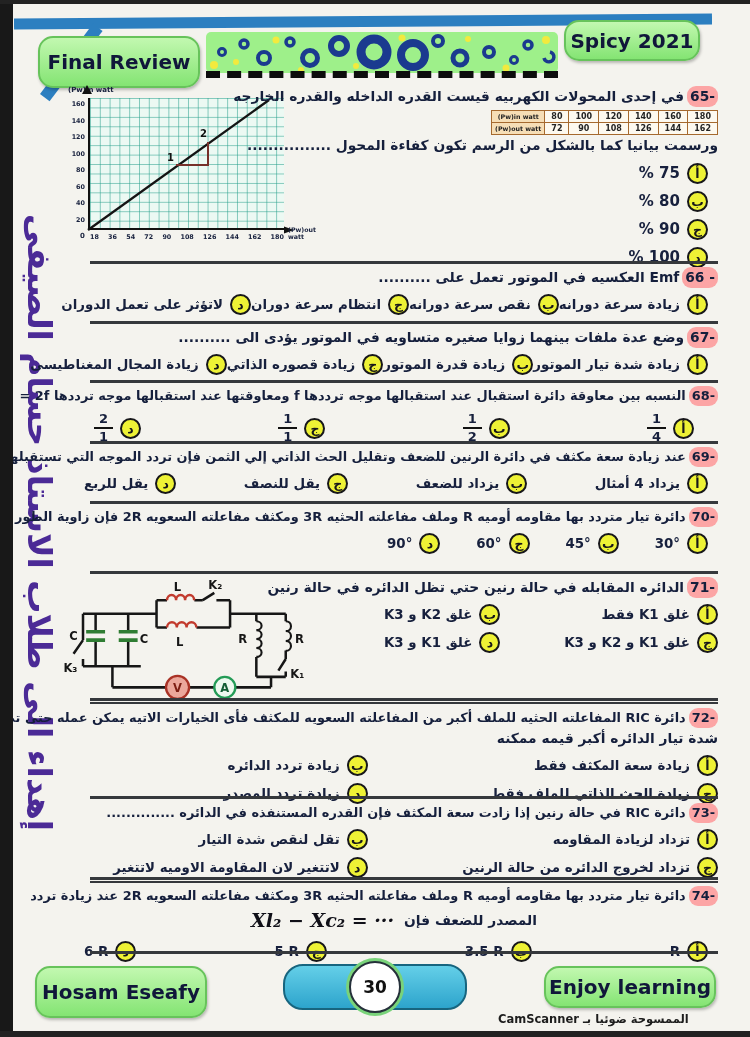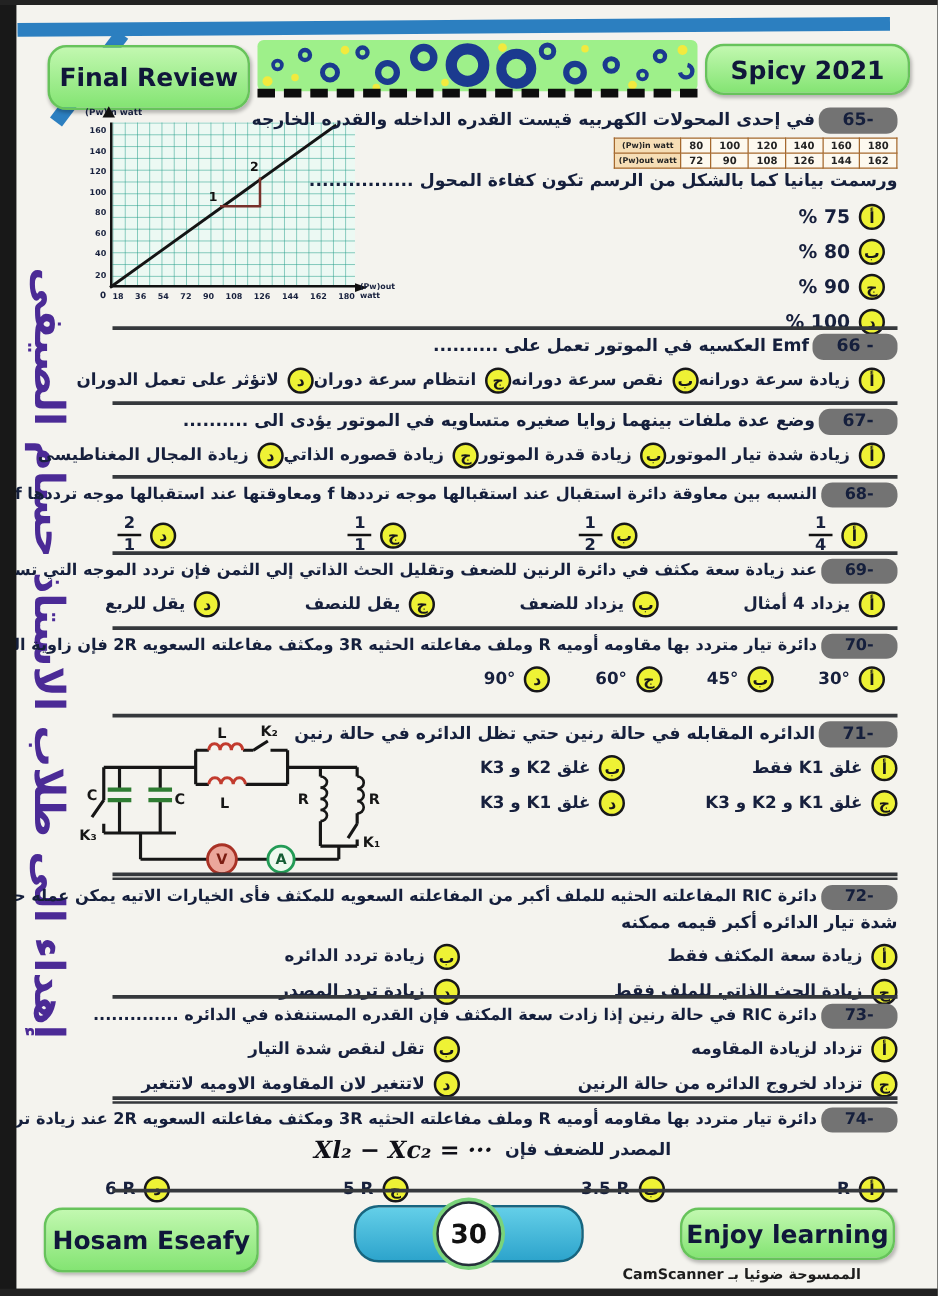--- a/index.html
+++ b/index.html
@@ -11,38 +11,38 @@
   .edge-top{position:absolute;left:0;top:0;width:100%;height:4px;background:#222}
   .edge-bottom{position:absolute;left:0;bottom:0;width:100%;height:6px;background:#222}
 
   
   .topbar{position:absolute;left:14px;top:16px;width:698px;height:11px;background:#2c7fc0;transform:rotate(-.4deg)}
   .ribbon{position:absolute;left:40px;top:94px;width:88px;height:12px;background:#2c7fc0;transform:rotate(-53deg);transform-origin:0 0}
   .gpill{position:absolute;display:flex;align-items:center;justify-content:center;
          background:linear-gradient(180deg,#c2f8b0,#84e473);border:2px solid #67c35b;border-radius:15px;
          font-weight:800;color:#10173a;font-size:20px;box-shadow:1px 2px 3px rgba(0,0,0,.25);white-space:nowrap}
   .pill-fr{left:38px;top:36px;width:162px;height:52px}
-  .pill-sp{left:564px;top:35px;width:164px;height:41px}
+  .pill-sp{left:564px;top:20px;width:136px;height:41px}
   .deco{position:absolute;left:206px;top:32px;width:352px;height:41px;background:#9ef08a;border-radius:5px;overflow:hidden}
   .dash{position:absolute;left:206px;top:71px;width:352px;border-top:7px dashed #0d0d0d}
 
   
   .dedication{position:absolute;left:14px;top:92px;width:50px;height:862px;
       writing-mode:vertical-rl;text-align:center;font-size:33px;font-weight:800;
       color:#4b2a96;letter-spacing:3px;line-height:50px;white-space:nowrap}
 
   
   .sep{position:absolute;left:90px;width:628px;border-top:3px solid #35383c}
   .sep.double{height:6px;border-bottom:2px solid #35383c}
 
   
   .q{position:absolute;left:70px;width:648px;direction:rtl;text-align:right}
   .q-line{font-size:13.8px;font-weight:700;color:#151f3c;line-height:1.55;white-space:nowrap}
   .q-line.sm{font-size:12.9px}
-  .q-num{display:inline-block;direction:ltr;background:#737373;border-radius:9px;padding:0 19px;margin-left:3px}
+  .q-num{display:inline-block;direction:ltr;background:#fca5a5;border-radius:9px;padding:0 3px;margin-left:3px}
   .opts{display:flex;margin-top:6px}
   .opts.row{flex-direction:row;justify-content:space-between;align-items:center;padding:0 10px 0 14px}
   .opts.col{flex-direction:column;gap:7px;align-items:flex-start;padding-right:10px}
   .opts.grid{display:grid;grid-template-columns:1.15fr 1fr;gap:7px 8px}
   .opts.narrow{width:345px}
   .opt{display:inline-flex;align-items:center;gap:7px;font-weight:700}
   .opt-c{display:inline-flex;align-items:center;justify-content:center;width:21px;height:21px;border-radius:50%;
          background:#eef235;border:2px solid #17171a;font-size:12.5px;font-weight:800;color:#17171a;flex:0 0 auto}
   .opt-t{font-size:13.4px;unicode-bidi:plaintext;white-space:nowrap}
   .frac{display:inline-flex;flex-direction:column;align-items:center;direction:ltr;font-size:13px;font-weight:800;line-height:1.15}
@@ -79,21 +79,21 @@
 
   
   .f-line{display:flex;direction:rtl;justify-content:center;gap:10px;align-items:center}
   .formula{direction:ltr;font-family:"DejaVu Serif",serif;font-style:italic;font-weight:700;font-size:19px;color:#101018}
 
   
   .page-pill{position:absolute;left:283px;top:964px;width:184px;height:46px;
       background:linear-gradient(180deg,#64cfe8,#2da4cc);border:2px solid #17657f;border-radius:20px}
   .page-circle{position:absolute;left:50%;top:50%;transform:translate(-50%,-50%);width:52px;height:52px;
       background:#fff;border-radius:50%;border:2px solid #25303a;box-shadow:0 0 0 3px #79d37a;
-      display:flex;align-items:center;justify-content:center;font-size:21px;font-weight:800;color:#111}
+      display:flex;align-items:center;justify-content:center;font-size:17px;font-weight:800;color:#111}
   .pill-he{left:35px;top:966px;width:172px;height:52px}
   .pill-el{left:544px;top:966px;width:172px;height:42px}
   .scan-note{position:absolute;left:498px;top:1012px;direction:rtl;font-size:11.5px;font-weight:700;color:#1d1d1d}
 </style>
 </head>
 <body>
 
 <div class="paper"></div>
 <div class="topbar"></div>
 <div class="ribbon"></div>

